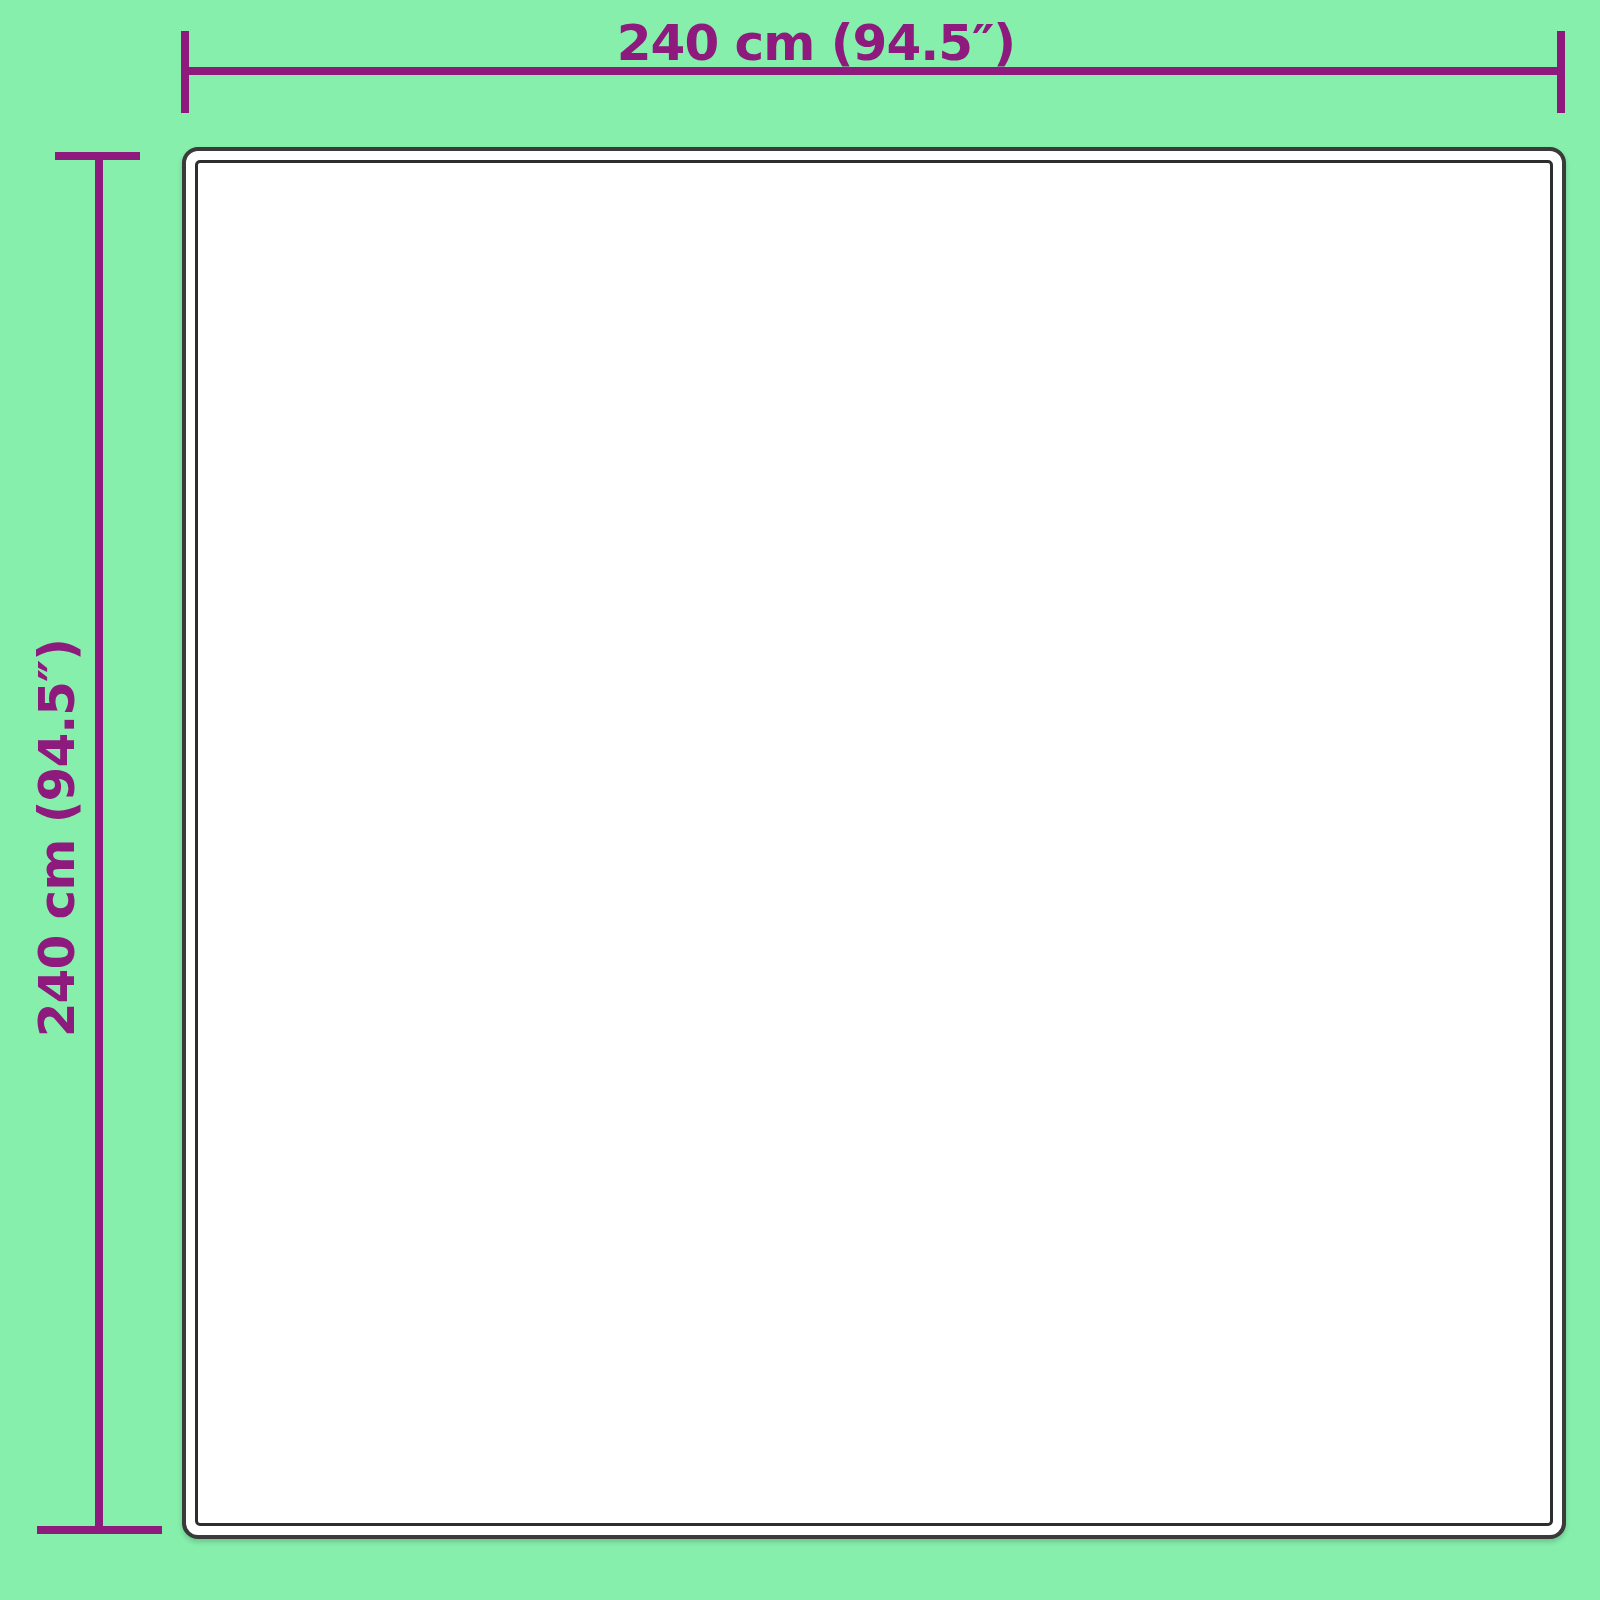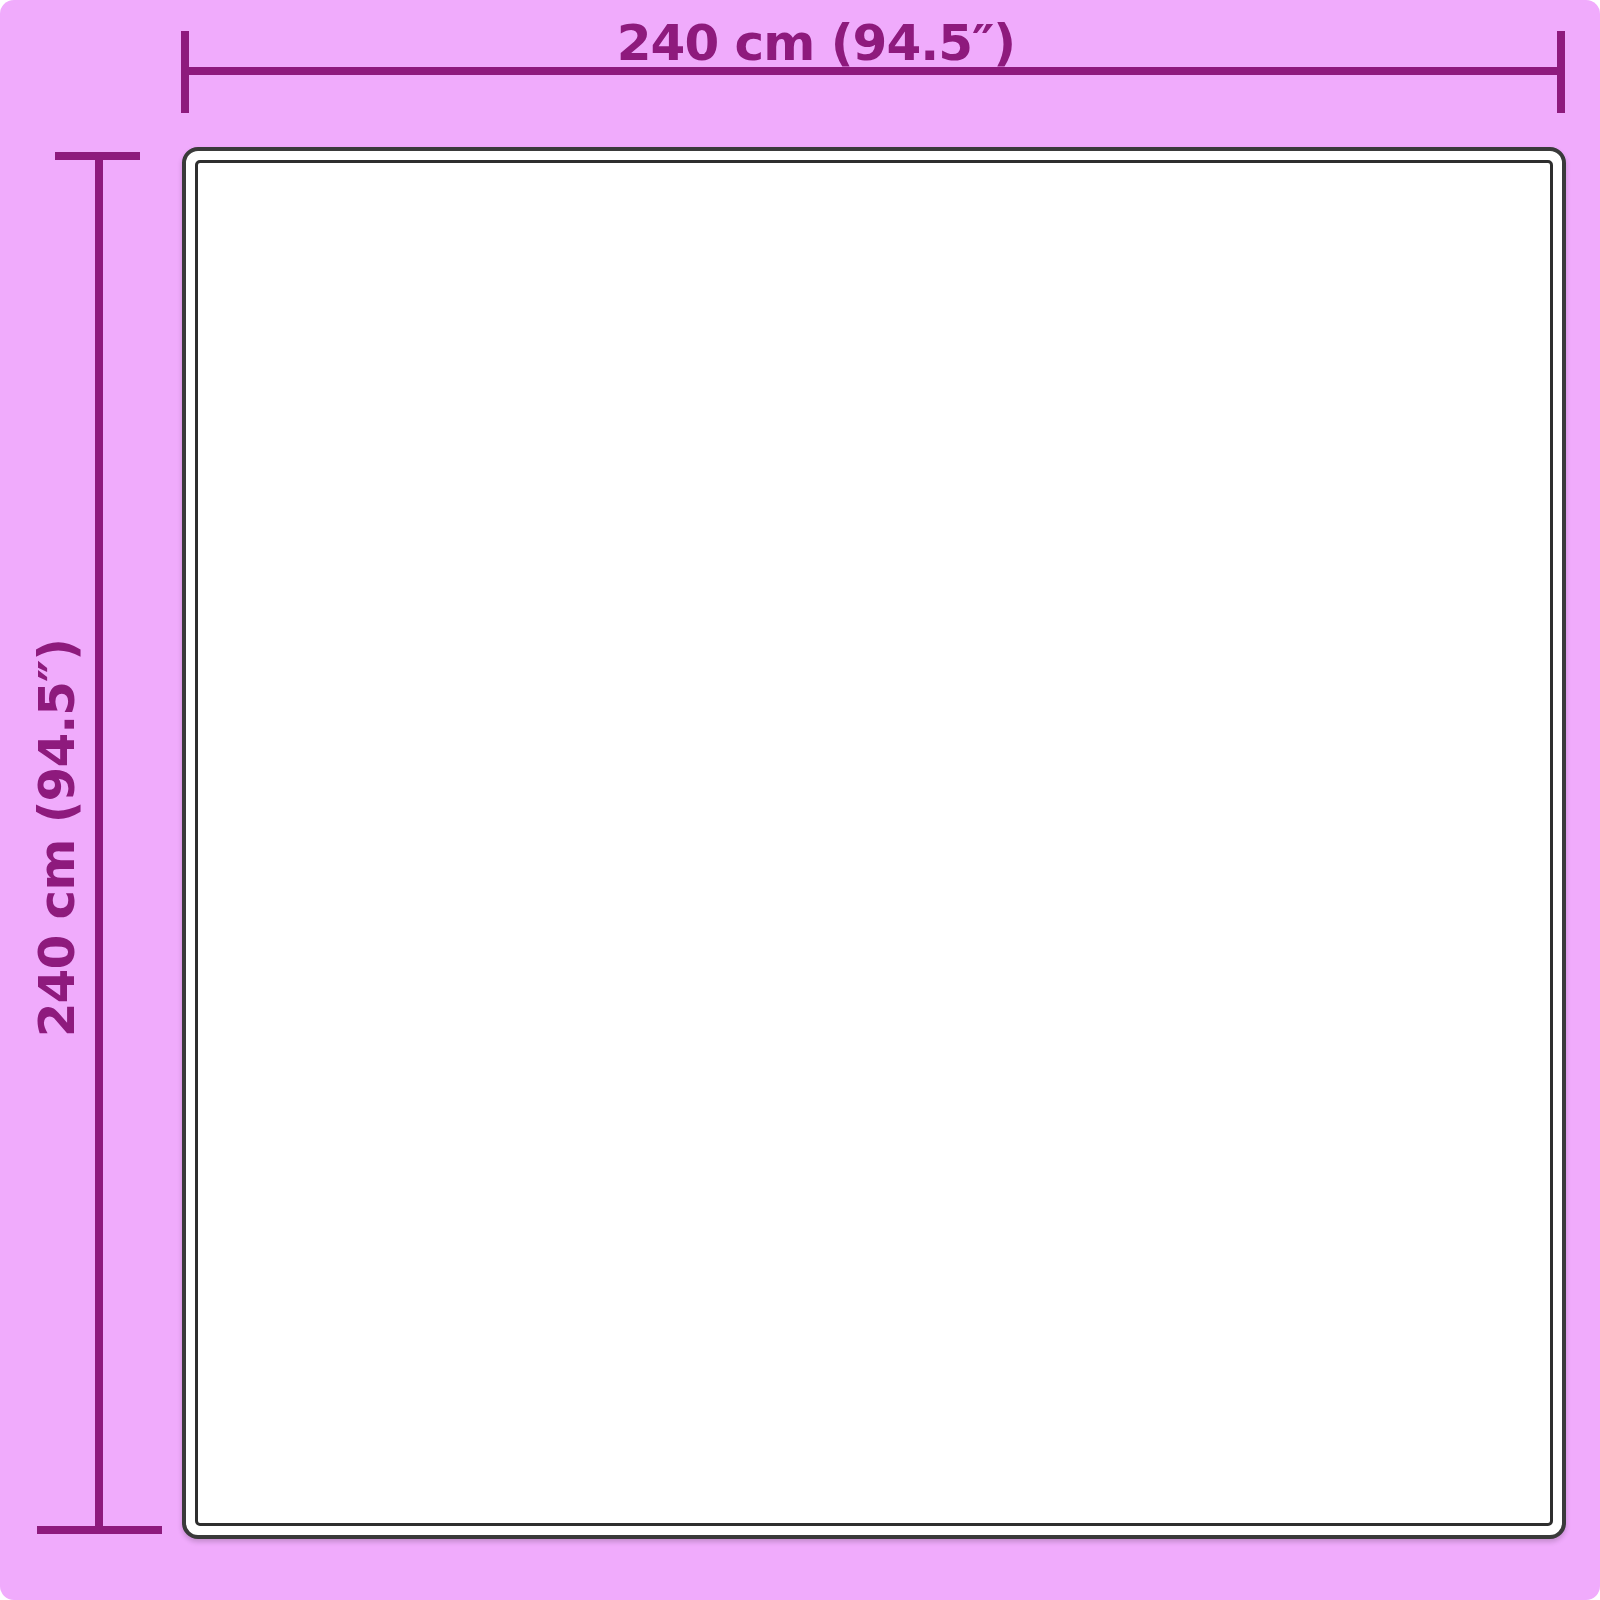--- a/index.html
+++ b/index.html
@@ -4,24 +4,23 @@
 <style>
   html, body {
     margin: 0;
     padding: 0;
     background: #ffffff;
   }
   .canvas {
     position: relative;
     width: 1600px;
     height: 1600px;
-    background: #f0abfc;
+    background: #86efac;
     overflow: hidden;
     font-family: "DejaVu Sans", "Liberation Sans", sans-serif;
-    border-radius: 14px;
   }
 
   
   .product-outer {
     position: absolute;
     left: 182px;
     top: 147px;
     width: 1384px;
     height: 1392px;
     box-sizing: border-box;

